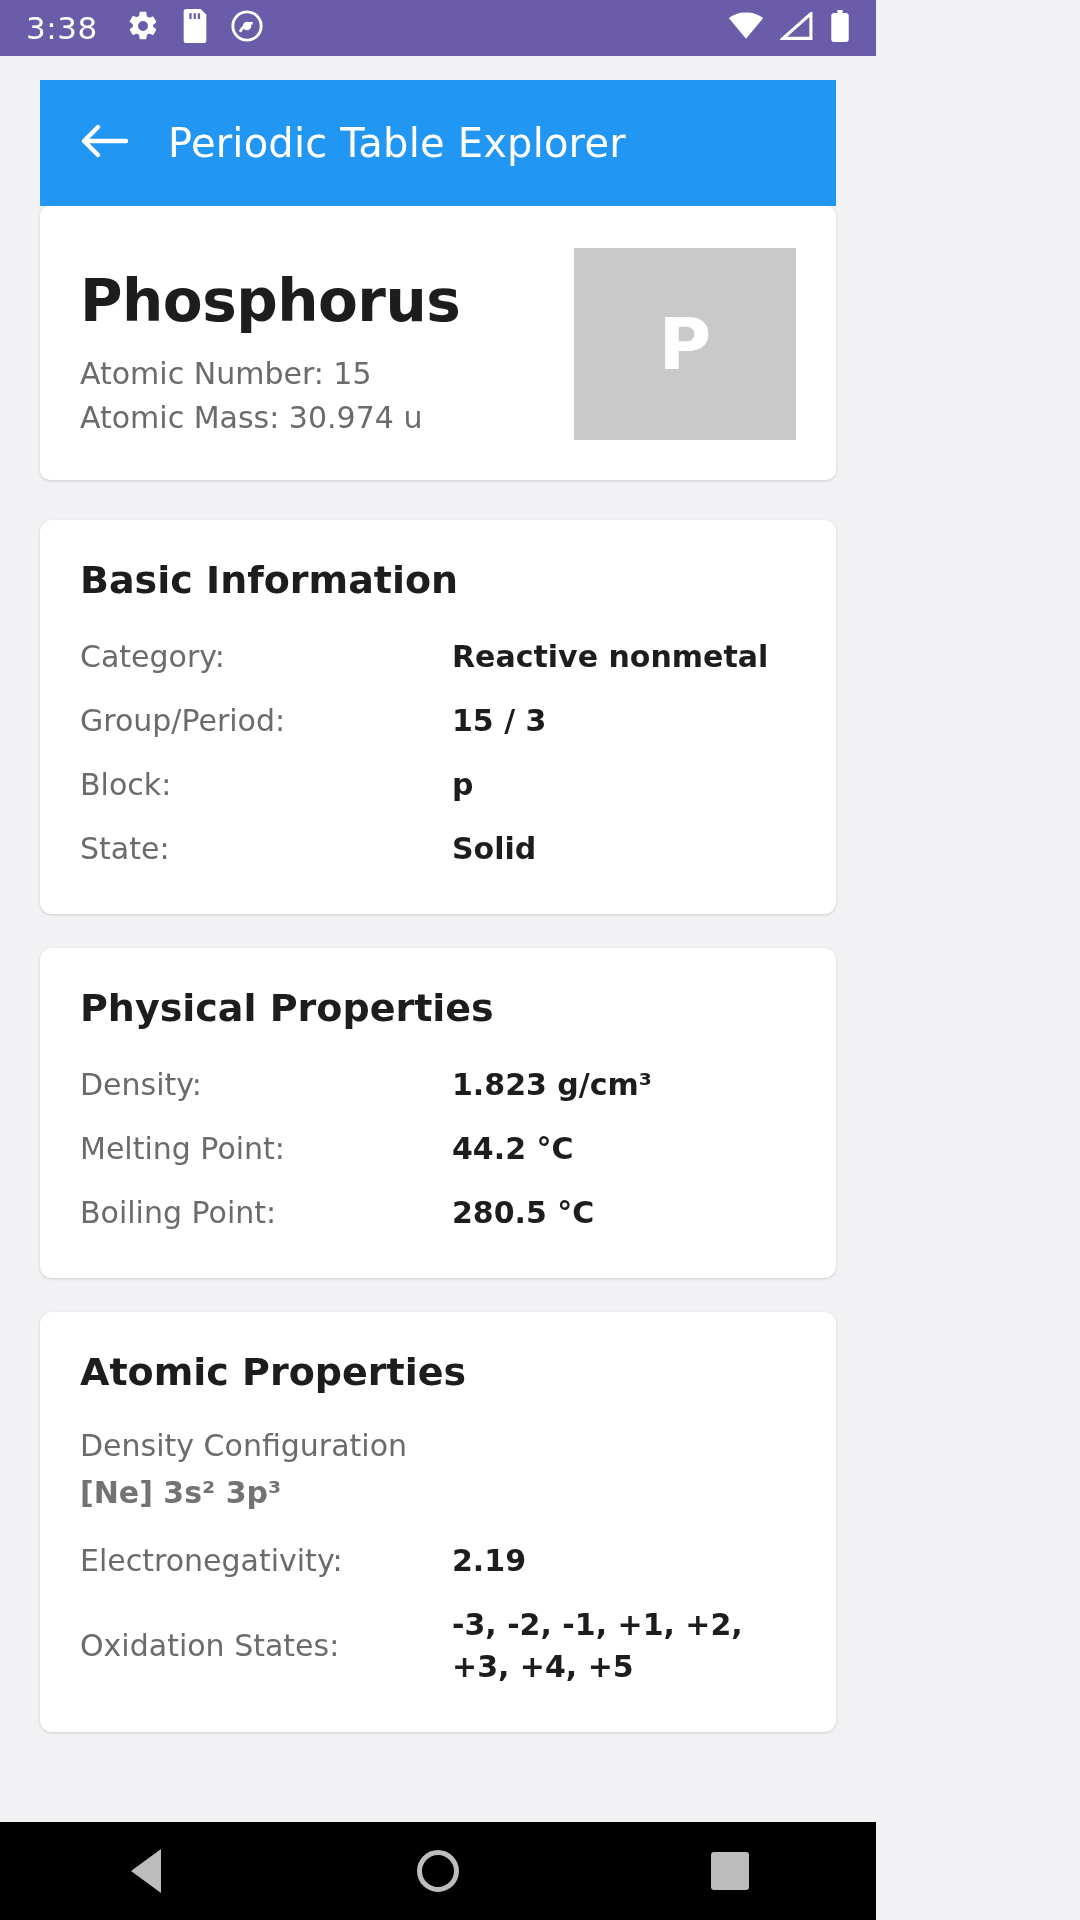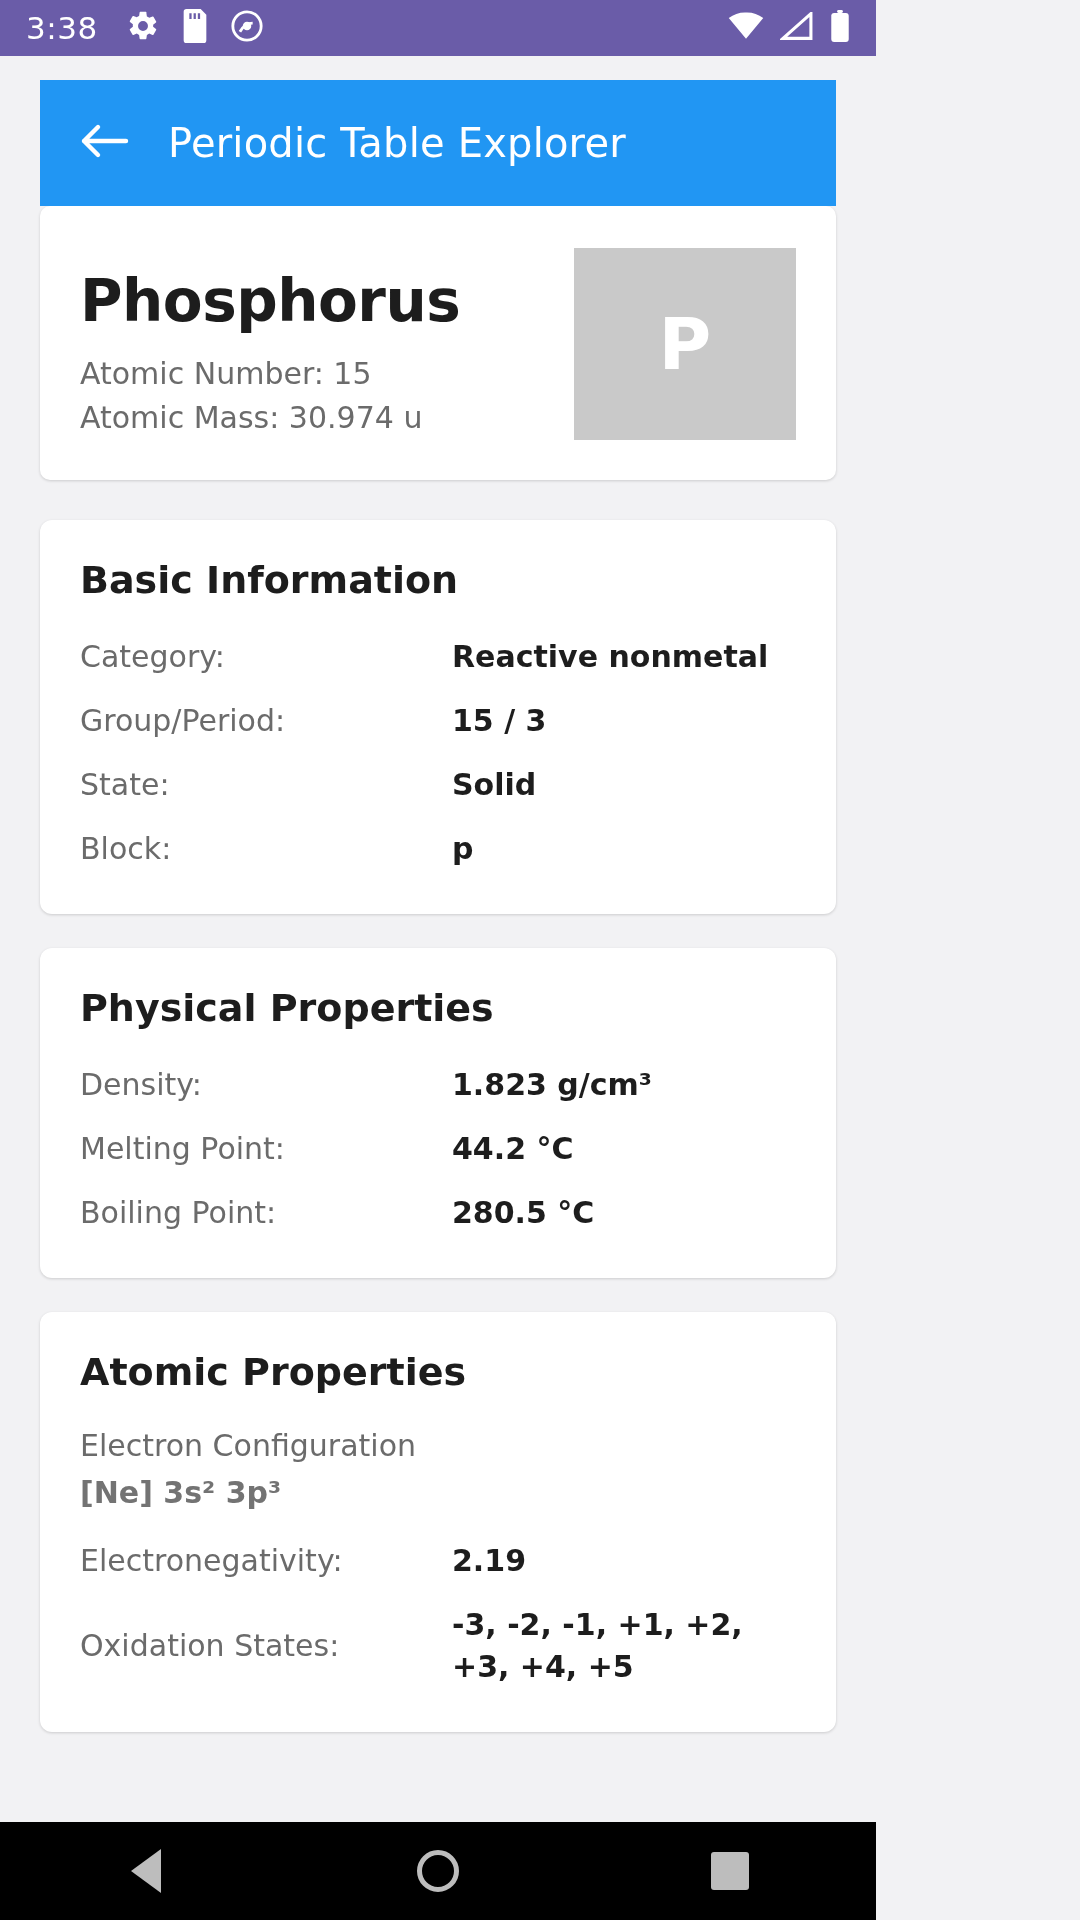--- a/index.html
+++ b/index.html
@@ -266,27 +266,27 @@
 
       <div class="row">
         <div class="row-label">Category:</div>
         <div class="row-value">Reactive nonmetal</div>
       </div>
       <div class="row">
         <div class="row-label">Group/Period:</div>
         <div class="row-value">15 / 3</div>
       </div>
       <div class="row">
+        <div class="row-label">Block:</div>
+        <div class="row-value">p</div>
+      </div>
+      <div class="row">
         <div class="row-label">State:</div>
         <div class="row-value">Solid</div>
       </div>
-      <div class="row">
-        <div class="row-label">Block:</div>
-        <div class="row-value">p</div>
-      </div>
     </div>
 
     <div class="card">
       <div class="section-title">Physical Properties</div>
 
       <div class="row">
         <div class="row-label">Density:</div>
         <div class="row-value">1.823 g/cm³</div>
       </div>
       <div class="row">
@@ -295,21 +295,21 @@
       </div>
       <div class="row">
         <div class="row-label">Boiling Point:</div>
         <div class="row-value">280.5 °C</div>
       </div>
     </div>
 
     <div class="card">
       <div class="section-title">Atomic Properties</div>
 
-      <div class="stacked-label">Electron Configuration</div>
+      <div class="stacked-label">Density Configuration</div>
       <div class="stacked-value">[Ne] 3s² 3p³</div>
 
       <div class="row">
         <div class="row-label">Electronegativity:</div>
         <div class="row-value">2.19</div>
       </div>
       <div class="row">
         <div class="row-label">Oxidation States:</div>
         <div class="row-value">-3, -2, -1, +1, +2, +3, +4, +5</div>
       </div>

